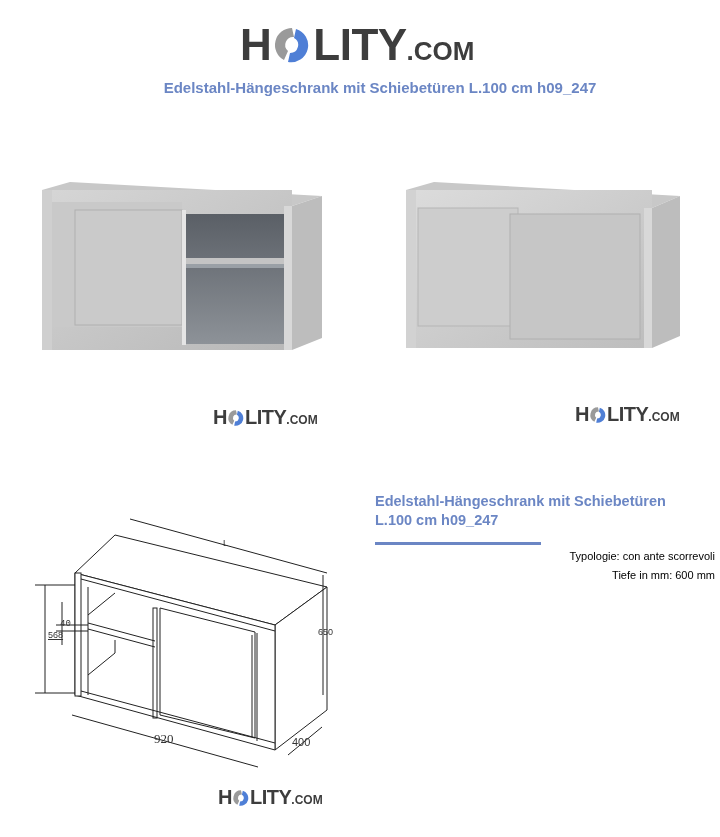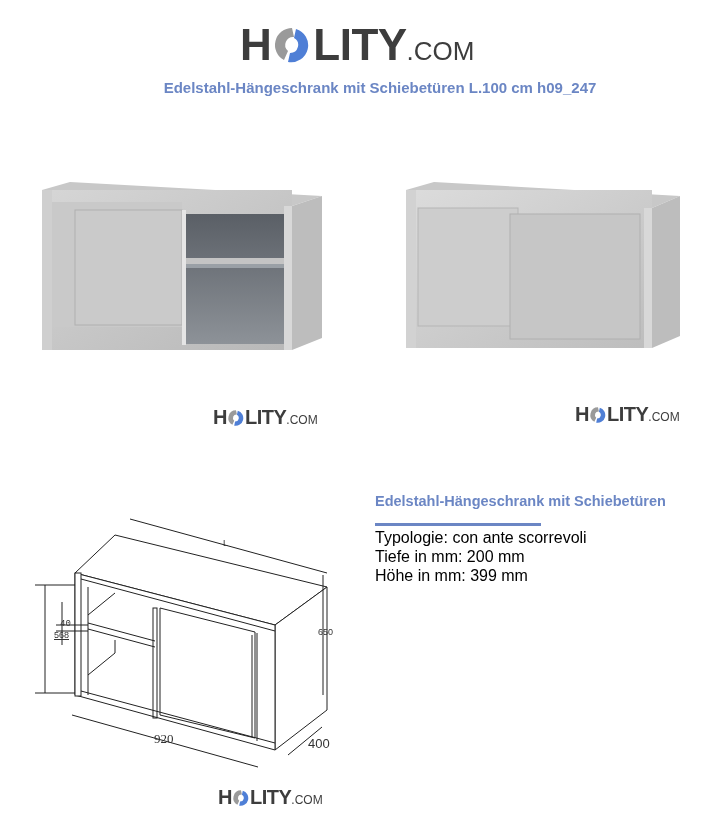--- a/index.html
+++ b/index.html
@@ -1,21 +1,21 @@
 <!DOCTYPE html>
 <html><head>
 <meta charset="utf-8">
 <style>
   html, body { margin:0; padding:0; background:#fff; }
   body { width:720px; height:837px; position:relative; overflow:hidden; font-family:"Liberation Sans", sans-serif; }
   .abs { position:absolute; }
   .logo { display:flex; align-items:baseline; font-family:"Liberation Sans", sans-serif; font-weight:bold; color:#3d3d3d; letter-spacing:-0.5px; }
-  .logo .com { font-weight:normal; letter-spacing:0; }
+  .logo .com { font-weight:bold; letter-spacing:0; }
   .title { color:#6b86c4; font-weight:bold; }
-  .spec { color:#000; font-size:16px; line-height:19px; }
+  .spec { color:#000; font-size:11px; line-height:19px;text-align:right; }
 </style>
 </head>
 <body>
 
 <div class="abs logo" style="left:240px; top:20px; font-size:44px;">
   <span>H</span>
   <svg width="40" height="40" viewBox="0 0 40 40" style="margin:0 1px; align-self:center;">
     <path d="M20 3 A17 17 0 0 0 12 35 L16 26 A8 8 0 0 1 22 12 Z" fill="#9a9a9a"></path>
     <path d="M24 4 A17 17 0 0 1 16 37 L18 28 A8 8 0 0 0 22 13 Z" fill="#4f7fd6"></path>
   </svg>
@@ -119,35 +119,35 @@
     <line x1="32" y1="97" x2="32" y2="140"></line>
     <line x1="26" y1="120" x2="58" y2="120"></line>
     <line x1="26" y1="126" x2="58" y2="126"></line>
     <line x1="293" y1="70" x2="293" y2="190"></line>
     <line x1="100" y1="14" x2="297" y2="68"></line>
     <line x1="42" y1="210" x2="228" y2="262"></line>
     <line x1="258" y1="250" x2="292" y2="222"></line>
   </svg>
   <span class="abs" style="left:193px; top:33px; font-size:9px; color:#333;">L</span>
   <span class="abs" style="left:288px; top:122px; font-size:9px; color:#333;text-align:center;">650</span>
-  <span class="abs" style="left:24px; top:125px; font-size:9px; color:#333;text-decoration:underline;">568</span>
+  <span class="abs" style="left:18px; top:125px; font-size:9px; color:#333;text-decoration:underline;">568</span>
   <span class="abs" style="left:30px; top:114px; font-size:9px; color:#333;font-family:Liberation Mono, monospace;">40</span>
   <span class="abs" style="left:124px; top:226px; font-size:13px; color:#333;font-family:Liberation Serif, serif;">920</span>
-  <span class="abs" style="left:278px; top:231px; font-size:13px; color:#333;">400</span>
+  <span class="abs" style="left:262px; top:231px; font-size:11px; color:#333;">400</span>
 </div>
 
 <div class="abs logo" style="left:218px; top:786px; font-size:20px;">
   <span>H</span>
   <svg width="18" height="18" viewBox="0 0 40 40" style="align-self:center;">
     <path d="M20 3 A17 17 0 0 0 12 35 L16 26 A8 8 0 0 1 22 12 Z" fill="#9a9a9a"></path>
     <path d="M24 4 A17 17 0 0 1 16 37 L18 28 A8 8 0 0 0 22 13 Z" fill="#4f7fd6"></path>
   </svg>
   <span>LITY</span>
   <span class="com" style="font-size:12px;">.COM</span>
 </div>
 
 <div class="abs" style="left:375px; top:492px; width:340px;">
   <div class="title" style="font-size:14.5px; line-height:19px;">Edelstahl-Hängeschrank mit Schiebetüren</div>
+  <div class="title" style="font-size:14.5px; line-height:19px;">L.100 cm h09_247</div>
   <div style="width:166px; height:3px; background:#6b86c4; margin-top:12px; margin-bottom:2px;"></div>
   <div class="spec">Typologie: con ante scorrevoli</div>
-  <div class="spec">Tiefe in mm: 200 mm</div>
-  <div class="spec">Höhe in mm: 399 mm</div>
+  <div class="spec">Tiefe in mm: 600 mm</div>
 </div>
 
 </body></html>

